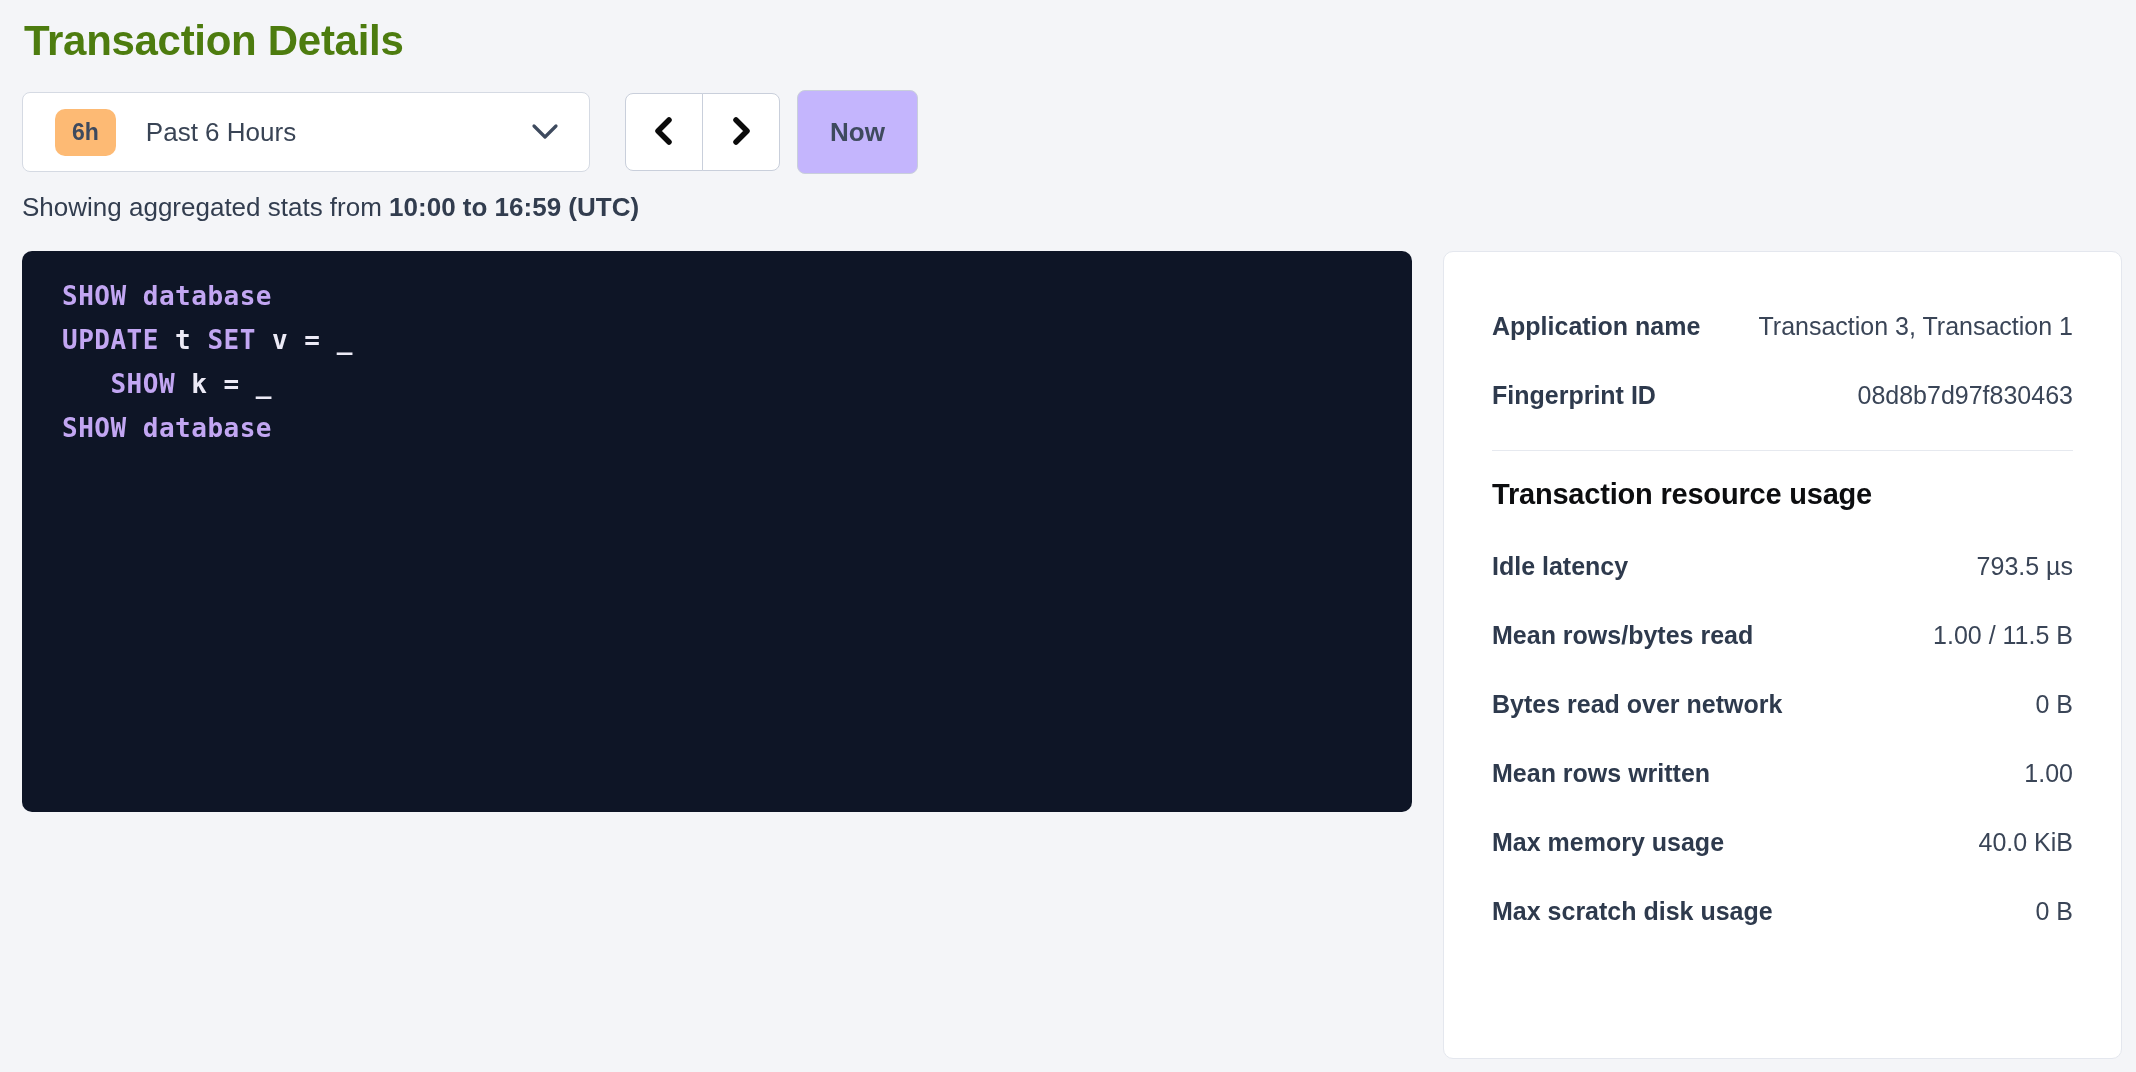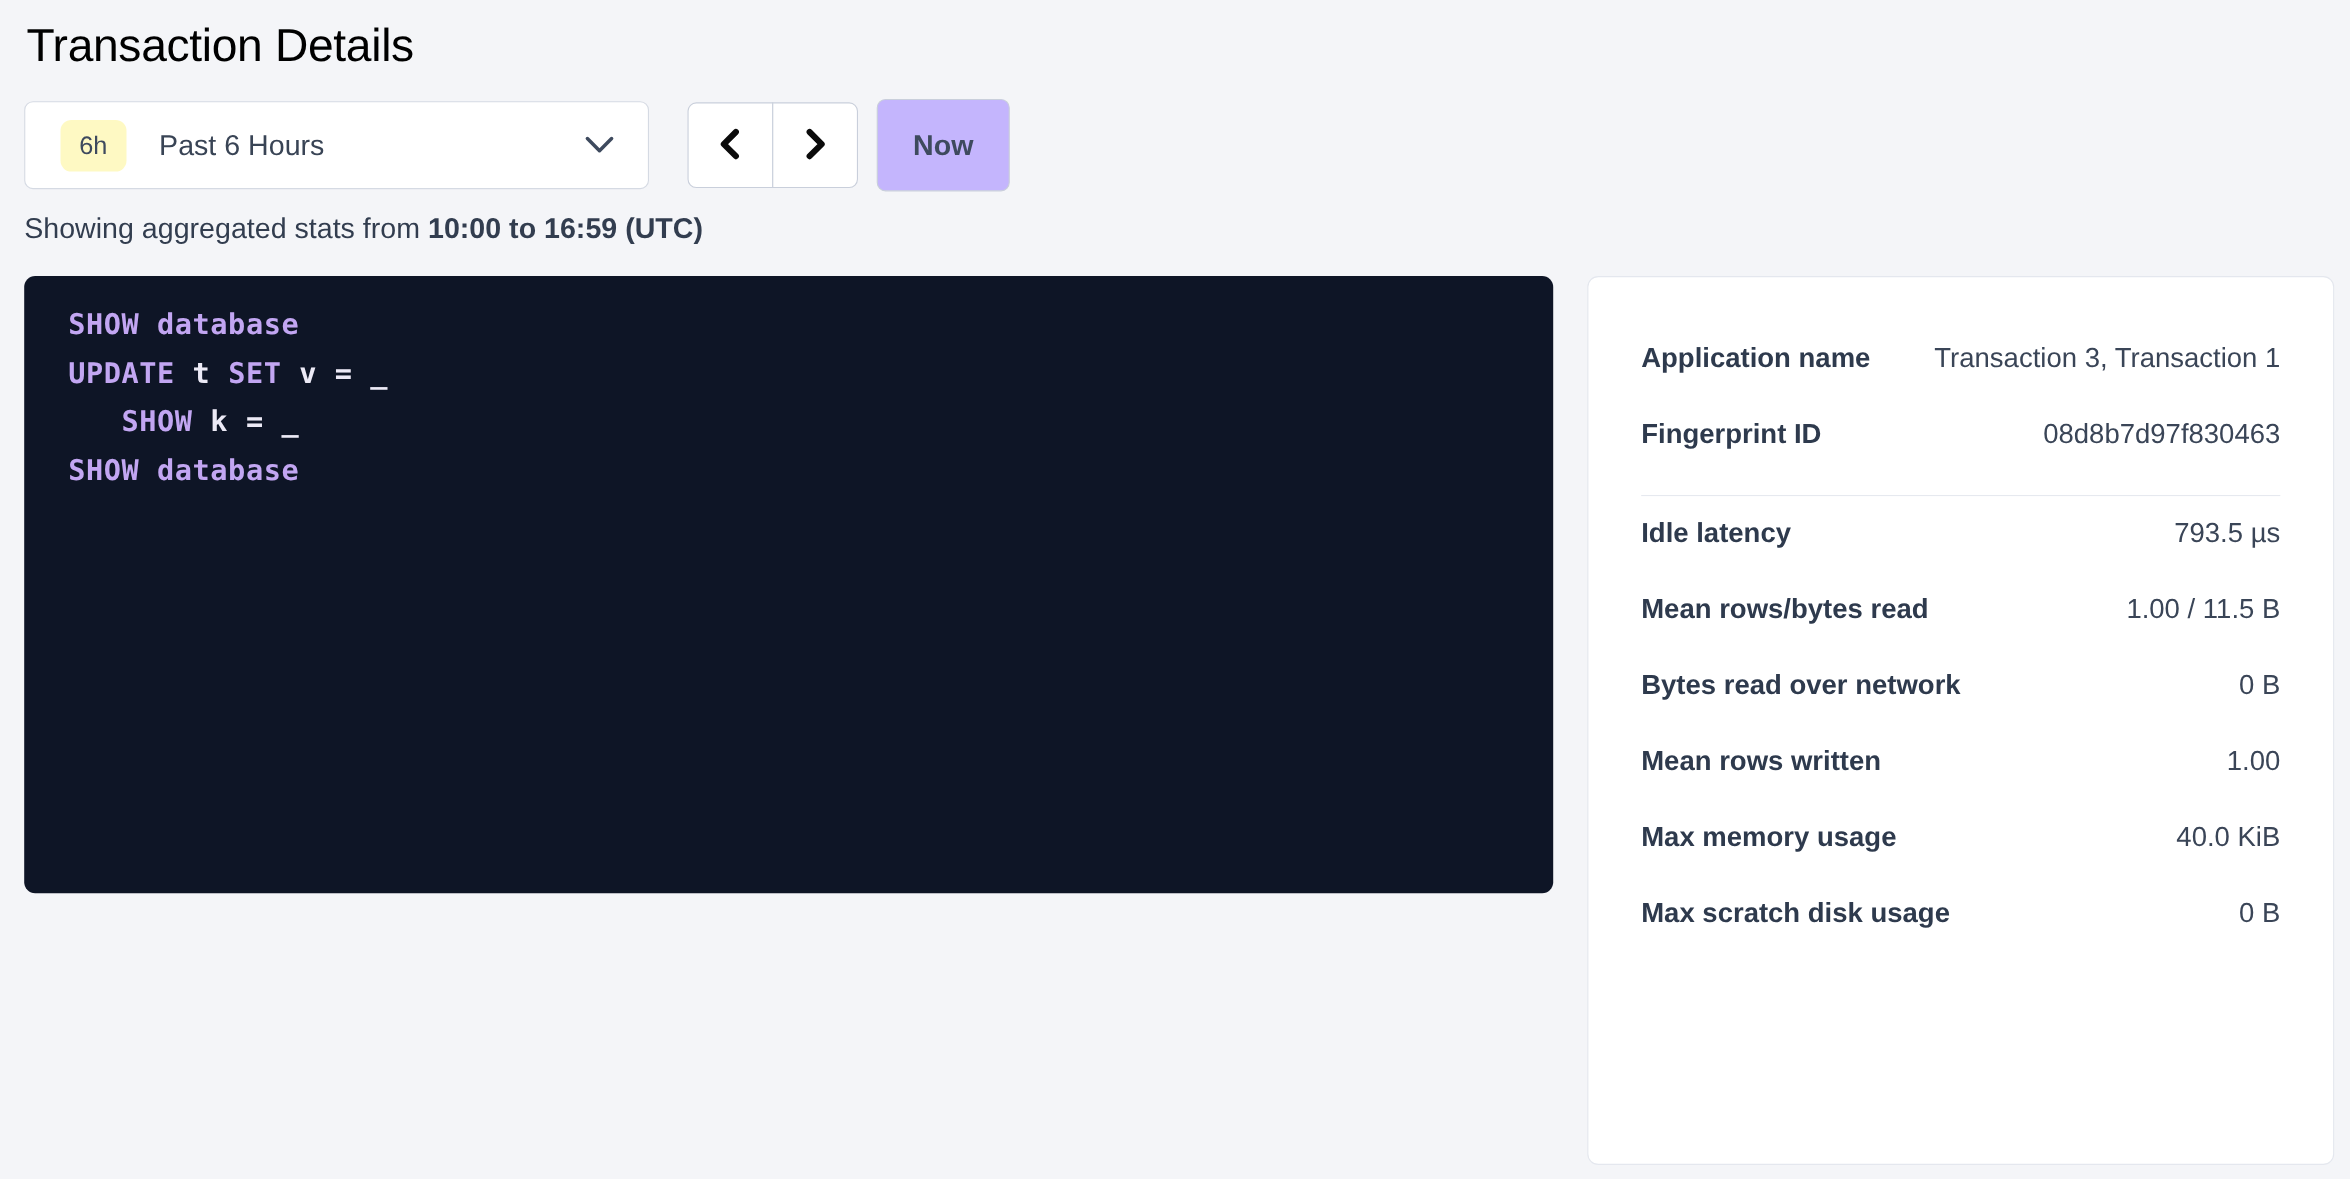--- a/index.html
+++ b/index.html
@@ -7,35 +7,35 @@
   body {
     width: 2136px; height: 1072px;
     background: #f4f5f8;
     font-family: "Liberation Sans", sans-serif;
     color: #394455;
     overflow: hidden;
   }
   .page { padding: 16px 0 0 22px; width: 2136px; }
 
   .page-title {
-    font-size: 42px; line-height: 50px; font-weight: 400;
-    color: #000000; margin: 0 0 24px 2px; letter-spacing: -0.3px;
+    font-size: 42px; line-height: 50px; font-weight: 700;
+    color: #4d7c0f; margin: 0 0 24px 2px; letter-spacing: -0.3px;
   }
 
   
   .controls { display: flex; align-items: center; }
   .range-dropdown {
     width: 568px; height: 80px; background: #ffffff;
     border: 1px solid #d5dae3; border-radius: 8px;
     display: flex; align-items: center;
     padding: 0 30px 0 32px; cursor: pointer;
   }
   .range-badge {
-    background: #fef9c3; color: #3e4a5e;
-    font-size: 23px; font-weight: 400;
+    background: #fdba74; color: #3e4a5e;
+    font-size: 23px; font-weight: 700;
     padding: 12px 17px; border-radius: 10px; line-height: 1;
   }
   .range-label { font-size: 26px; color: #394455; margin-left: 30px; flex: 1; }
   .chevron-down { flex: 0 0 auto; margin-top: 4px; }
 
   .nav-group { display: flex; margin-left: 35px; }
   .nav-btn {
     width: 78px; height: 78px; background: #ffffff;
     border: 1px solid #c9cfdb; display: flex;
     align-items: center; justify-content: center;
@@ -146,20 +146,21 @@
           <div class="stat-row">
             <span class="stat-label">Application name</span>
             <span class="stat-value">Transaction 3, Transaction 1</span>
           </div>
           <div class="stat-row">
             <span class="stat-label">Fingerprint ID</span>
             <span class="stat-value">08d8b7d97f830463</span>
           </div>
         </div>
       <hr class="divider">
+      <h2 class="resource-heading">Transaction resource usage</h2>
       <div id="resource-rows">
           <div class="stat-row">
             <span class="stat-label">Idle latency</span>
             <span class="stat-value">793.5 µs</span>
           </div>
           <div class="stat-row">
             <span class="stat-label">Mean rows/bytes read</span>
             <span class="stat-value">1.00 / 11.5 B</span>
           </div>
           <div class="stat-row">

